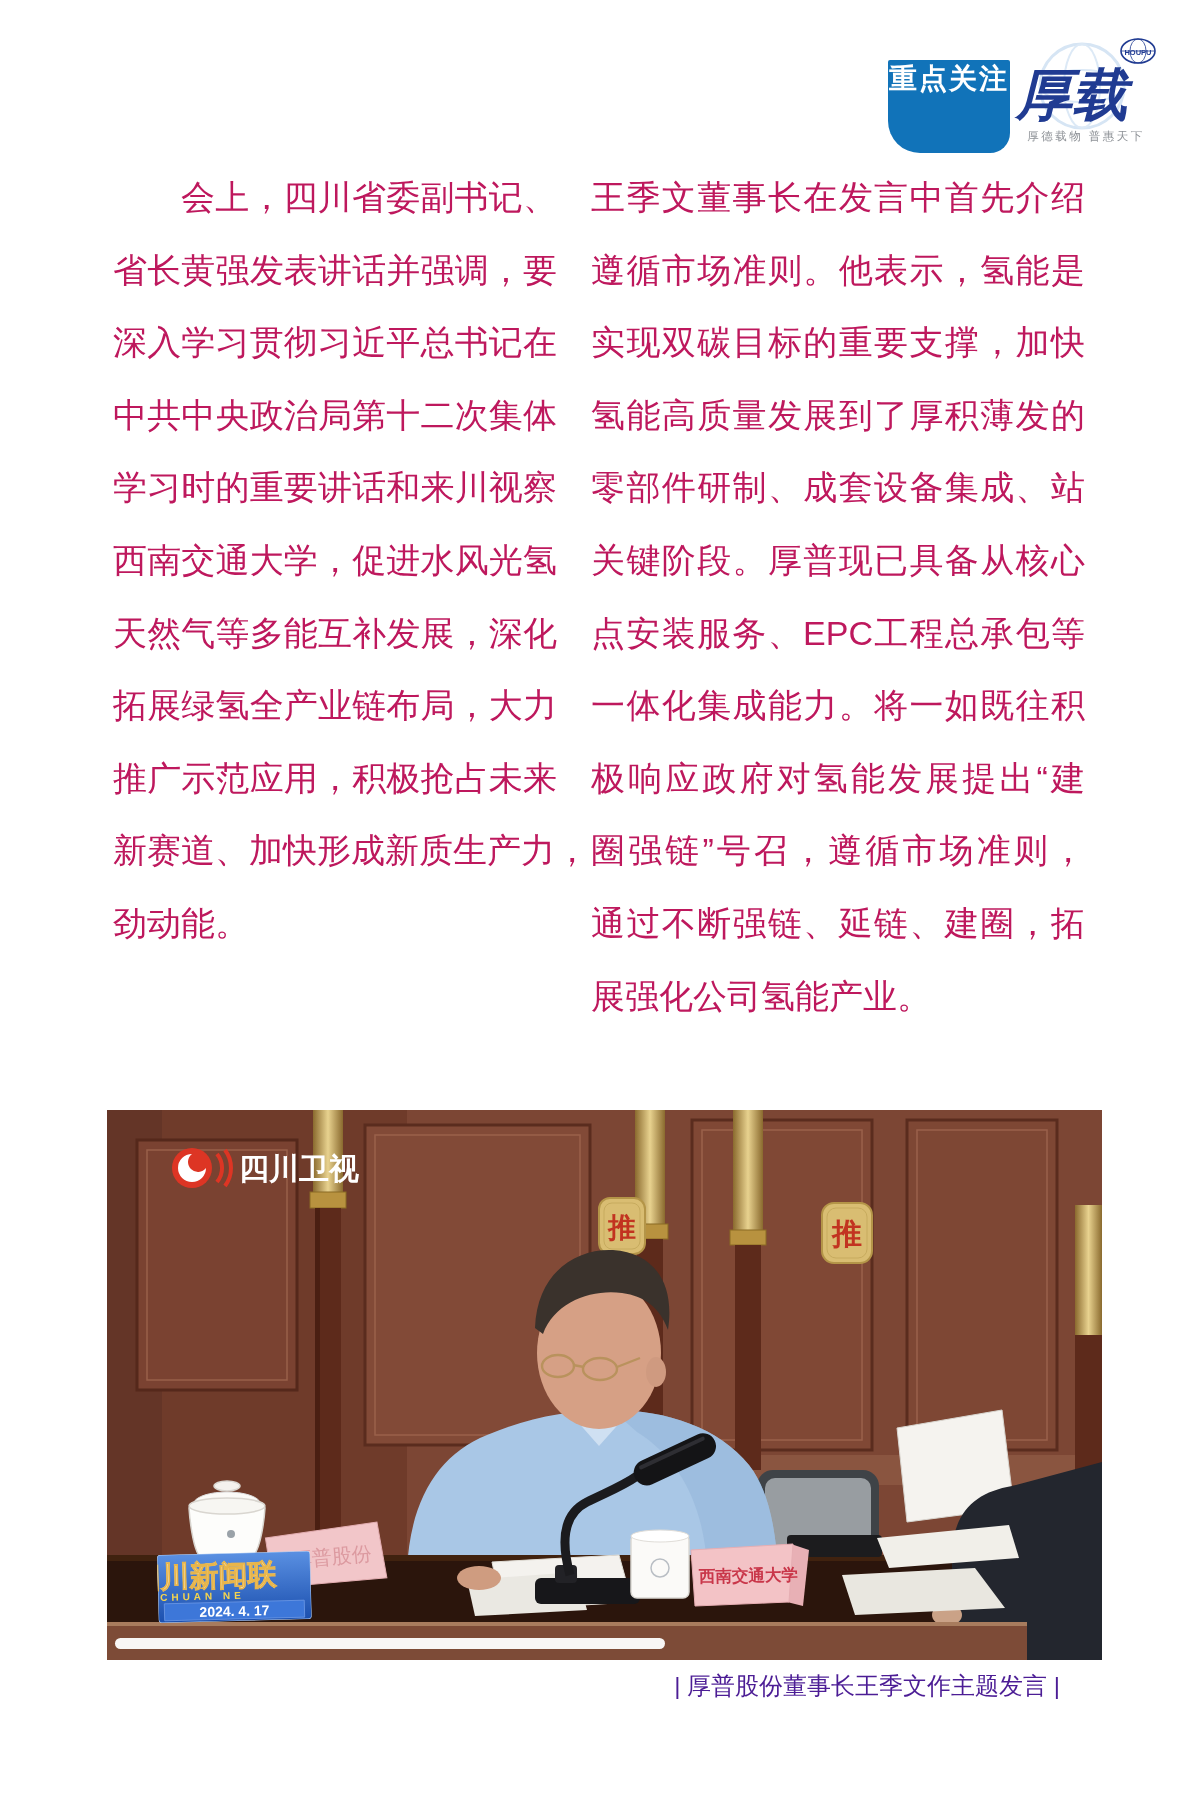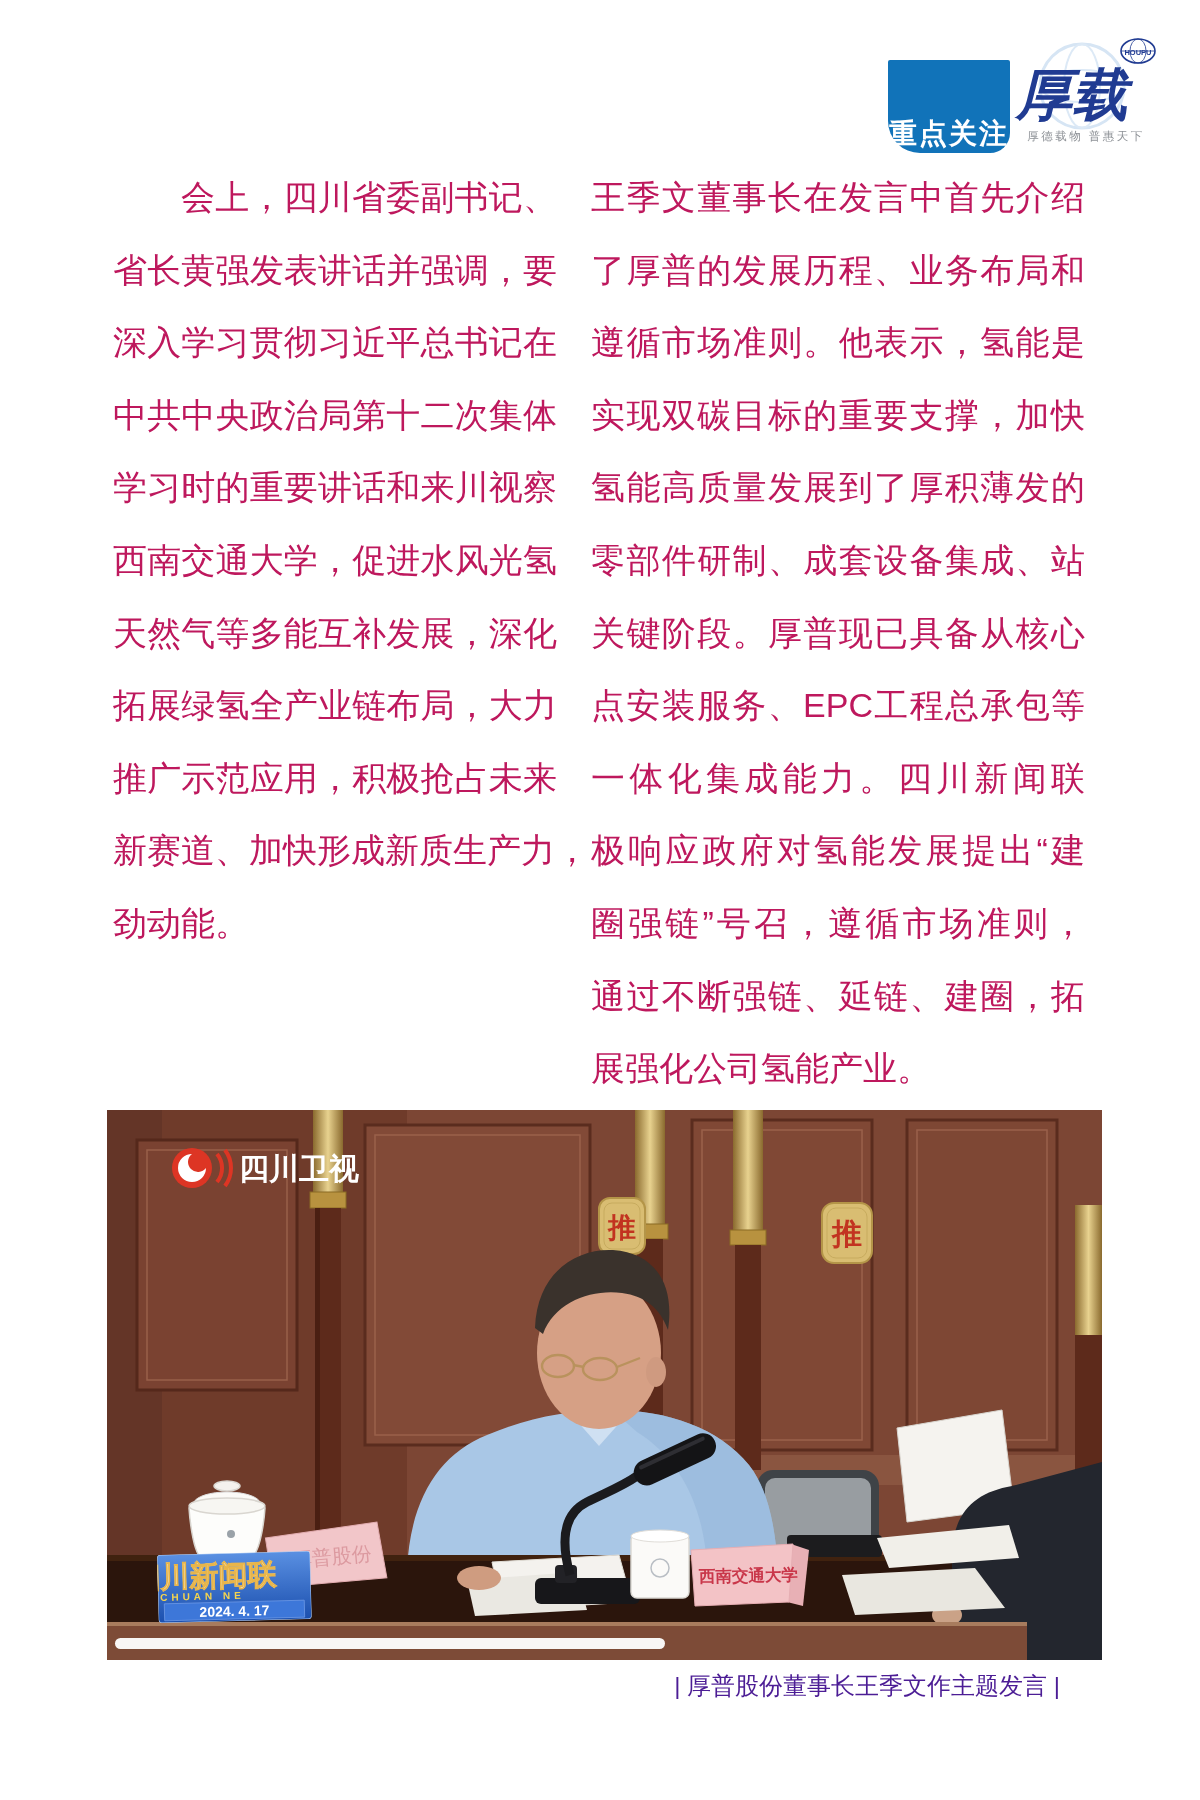--- a/index.html
+++ b/index.html
@@ -1,21 +1,21 @@
 <!DOCTYPE html>
 <html><head>
 <meta charset="utf-8">
 <style>
   html,body{margin:0;padding:0;background:#fff;}
   .page{position:relative;width:1200px;height:1800px;background:#ffffff;overflow:hidden;
         font-family:"Liberation Sans",sans-serif;}
   
   .badge{position:absolute;left:888px;top:60px;width:122px;height:93px;background:#1173b9;
          color:#fff;font-size:28px;font-weight:bold;letter-spacing:2px;
-         display:flex;align-items:flex-end;justify-content:center;
+         display:flex;align-items:flex-start;justify-content:center;
          border-radius:2px 2px 20px 32px;font-family:Liberation Mono, monospace;}
   .logo{position:absolute;left:1012px;top:34px;width:148px;height:112px;}
   
   .col{position:absolute;top:161px;font-size:34px;line-height:72.6px;color:#be185d;}
   .col-left{left:113px;width:444px;}
   .col-right{left:591px;width:494px;}
   .ln{white-space:nowrap;height:72.6px;text-align:justify;text-align-last:justify;}
   .ln.flush{text-align-last:left;}
   .ln.indent{text-indent:68px;}
   
@@ -60,28 +60,27 @@
     <div class="ln">西南交通大学，促进水风光氢</div>
     <div class="ln">天然气等多能互补发展，深化</div>
     <div class="ln">拓展绿氢全产业链布局，大力</div>
     <div class="ln">推广示范应用，积极抢占未来</div>
     <div class="ln">新赛道、加快形成新质生产力，</div>
     <div class="ln flush">劲动能。</div>
   </div>
 
   <div class="col col-right">
     <div class="ln">王季文董事长在发言中首先介绍</div>
-    <div class="ln">了厚普的发展历程、业务布局和</div>
     <div class="ln">遵循市场准则。他表示，氢能是</div>
     <div class="ln">实现双碳目标的重要支撑，加快</div>
     <div class="ln">氢能高质量发展到了厚积薄发的</div>
     <div class="ln">零部件研制、成套设备集成、站</div>
     <div class="ln">关键阶段。厚普现已具备从核心</div>
     <div class="ln">点安装服务、EPC工程总承包等</div>
-    <div class="ln">一体化集成能力。四川新闻联</div>
+    <div class="ln">一体化集成能力。将一如既往积</div>
     <div class="ln">极响应政府对氢能发展提出“建</div>
     <div class="ln">圈强链”号召，遵循市场准则，</div>
     <div class="ln">通过不断强链、延链、建圈，拓</div>
     <div class="ln flush">展强化公司氢能产业。</div>
   </div>
 
   <div class="photo">
     <svg viewBox="0 0 995 550" width="995" height="550">
       <defs>
         <linearGradient id="goldV" x1="0" y1="0" x2="1" y2="0">

